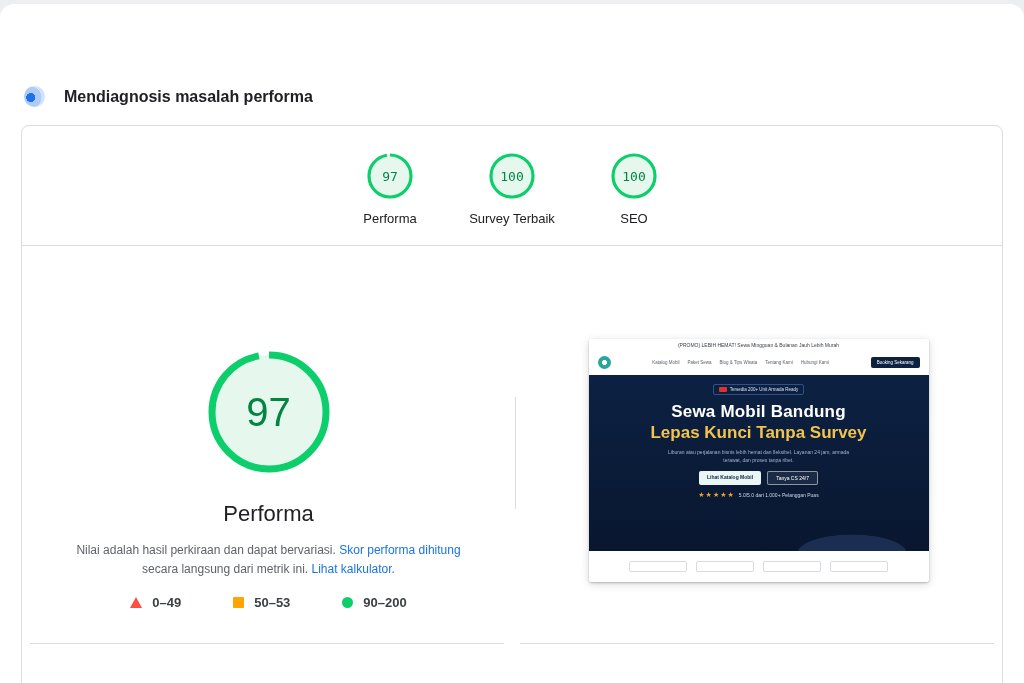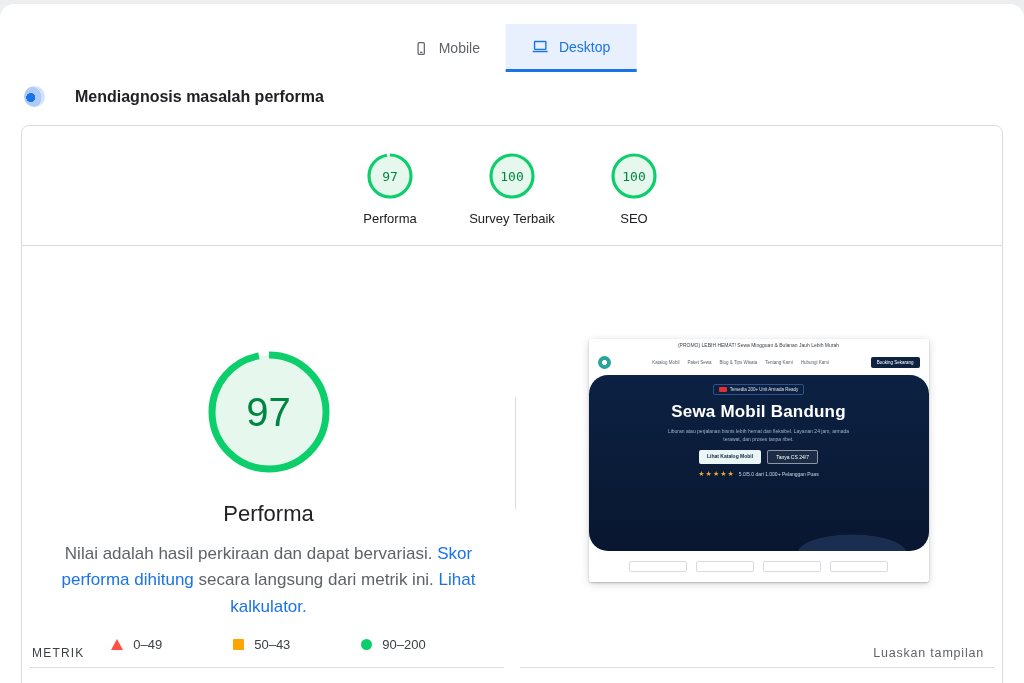--- a/index.html
+++ b/index.html
@@ -8,21 +8,21 @@
 
   .page { position:absolute; top:4px; left:0; right:0; bottom:-20px; background:#fff; border-radius:14px 14px 0 0; }
 
   
   .tabs { position:absolute; top:20px; left:50%; transform:translateX(-50%); display:flex; height:48px; }
   .tab { display:flex; align-items:center; gap:10px; padding:0 26px; font-size:14px; color:#5f6368; cursor:pointer; }
   .tab svg { display:block; }
   .tab--selected { background:#e8f0fe; color:#1a73e8; border-bottom:3px solid #1a73e8; font-weight:500; }
 
   
-  .heading { position:absolute; top:82px; left:24px; display:flex; align-items:center; gap:30px; }
+  .heading { position:absolute; top:82px; left:24px; display:flex; align-items:center; gap:19px; }
   .diag-icon { width:21px; height:21px; border-radius:50%;
     background: radial-gradient(circle at 32% 55%, #1a73e8 0 24%, #aecbfa 25% 58%, #d2e3fc 59% 100%); }
   .heading-title { font-size:16px; font-weight:700; color:#202124; }
 
   
   .card { position:absolute; top:121px; left:21px; width:982px; height:600px;
     border:1px solid #dadce0; border-radius:8px; background:#fff; overflow:hidden; }
 
   
   .score-row { display:flex; justify-content:center; gap:22px; padding-top:26px; }
@@ -45,24 +45,24 @@
   .h-divider { border:none; border-top:1px solid #dadce0; margin-top:19px; }
 
   
   .content { position:relative; display:flex; height:395px; }
   .col-left { width:493px; display:flex; flex-direction:column; align-items:center; }
   .col-right { flex:1; display:flex; justify-content:center; align-items:flex-start; }
   .v-divider { position:absolute; left:493px; top:151px; width:1px; height:112px; background:#dadce0; }
 
   .col-left .gauge--big { margin-top:104px; }
   .perf-title { margin-top:27px; font-size:22px; color:#202124; }
-  .perf-note { margin-top:14px; font-size:17px; line-height:1.55; color:#5f6368; text-align:center; max-width:420px; }
+  .perf-note { margin-top:14px; font-size:12px; line-height:1.55; color:#5f6368; text-align:center; max-width:420px; }
   .link { color:#1a73e8; text-decoration:none; cursor:pointer; }
 
-  .legend { margin-top:17px; display:flex; gap:71px; }
+  .legend { margin-top:17px; display:flex; gap:52px;font-weight:bold; }
   .legend-item { display:flex; align-items:center; gap:10px; font-size:13px; color:#3c4043; }
   .shape-tri { width:0; height:0; border-left:6px solid transparent; border-right:6px solid transparent; border-bottom:11px solid #ff4e42; }
   .shape-sq { width:11px; height:11px; background:#ffa400; border-radius:1px; }
   .shape-cir { width:11px; height:11px; background:#0cce6b; border-radius:50%; }
 
   
   .bottom-row { display:flex; justify-content:space-between; align-items:center; padding:0 18px 0 10px; height:24px; }
   .metrics-title { font-size:12px; font-weight:500; letter-spacing:1.2px; color:#3c4043; }
   .expand-link { font-size:12.5px; letter-spacing:0.8px; color:#5f6368; cursor:pointer; }
   .bottom-dividers { display:flex; gap:16px; padding:0 8px; margin-top:2px; }
@@ -71,21 +71,21 @@
   
   .preview { width:340px; height:243px; margin-top:93px; background:#fff; border-radius:3px; overflow:hidden;
     box-shadow:0 1px 2px rgba(60,64,67,.3), 0 2px 8px rgba(60,64,67,.2); }
   .pv-promo { height:11px; display:flex; align-items:center; justify-content:center; font-size:5px; color:#3a3f46; background:#fff; }
   .pv-nav { height:25px; display:flex; align-items:center; padding:0 9px; gap:6px; background:#fff; }
   .pv-logo { width:13px; height:13px; border-radius:50%; flex:0 0 auto;
     background:radial-gradient(circle at 50% 50%, #ffffff 0 28%, #27a59e 29% 100%); }
   .pv-links { display:flex; gap:8px; font-size:4.5px; color:#5b6470; flex:1; justify-content:center; }
   .pv-cta { font-size:4.5px; color:#fff; background:#0d2240; border-radius:2px; padding:3px 6px; white-space:nowrap; }
   .pv-hero { position:relative; height:176px; display:flex; flex-direction:column; align-items:center; text-align:center;
-    background:linear-gradient(180deg,#0c2143 0%, #0a1a35 70%, #091630 100%);border-radius:19px; }
+    background:linear-gradient(180deg,#0c2143 0%, #0a1a35 70%, #091630 100%); }
   .pv-badge { margin-top:9px; display:inline-flex; align-items:center; gap:3px; border:0.5px solid #30508a;
     border-radius:2px; padding:2px 5px; font-size:4.5px; color:#d7e0ee; }
   .pv-badge-flag { width:8px; height:5px; background:#e03131; border-radius:1px; }
   .pv-title { margin-top:7px; font-size:17px; font-weight:700; color:#fff; letter-spacing:.2px; }
   .pv-subtitle { margin-top:1px; font-size:17px; font-weight:700; color:#f3c34c; }
   .pv-desc { margin-top:5px; font-size:5px; line-height:1.6; color:#9fb2cc; max-width:190px; }
   .pv-btns { margin-top:7px; display:flex; gap:6px; }
   .pv-btn1 { font-size:5px; background:#eaf6f5; color:#0d2240; padding:3px 8px; border-radius:2px; font-weight:700; }
   .pv-btn2 { font-size:5px; background:rgba(255,255,255,.07); color:#fff; border:0.5px solid rgba(255,255,255,.5); padding:3px 8px; border-radius:2px; }
   .pv-rating { margin-top:6px; display:flex; align-items:center; gap:4px; }
@@ -94,36 +94,20 @@
   .pv-car { position:absolute; right:12px; bottom:0; width:130px; height:20px; opacity:.5;
     background:radial-gradient(ellipse at 50% 110%, rgba(46,72,118,.95) 0 58%, transparent 60%); }
   .pv-footer { height:31px; background:#fff; display:flex; align-items:center; justify-content:center; gap:9px; }
   .pv-field { width:58px; height:11px; border:1px solid #d8dce1; border-radius:2px; background:#fff; }
 </style>
 </head>
 <body>
 
 <div class="page">
 
-  <div class="tabs">
-    <div class="tab">
-      <svg width="15" height="15" viewBox="0 0 24 24">
-        <rect x="7" y="2.5" width="10" height="19" rx="2" fill="none" stroke="currentColor" stroke-width="2"></rect>
-        <line x1="10" y1="18" x2="14" y2="18" stroke="currentColor" stroke-width="2"></line>
-      </svg>
-      <span>Mobile</span>
-    </div>
-    <div class="tab tab--selected">
-      <svg width="17" height="17" viewBox="0 0 24 24">
-        <rect x="4" y="5" width="16" height="11" rx="1" fill="none" stroke="currentColor" stroke-width="2"></rect>
-        <line x1="1.5" y1="19" x2="22.5" y2="19" stroke="currentColor" stroke-width="2"></line>
-      </svg>
-      <span>Desktop</span>
-    </div>
-  </div>
 
   <div class="heading">
     <span class="diag-icon"></span>
     <span class="heading-title">Mendiagnosis masalah performa</span>
   </div>
 
   <div class="card">
 
     <div class="score-row">
       <div class="score-item">
@@ -174,21 +158,21 @@
         <div class="perf-title">Performa</div>
         <p class="perf-note"><span>Nilai adalah hasil perkiraan dan dapat bervariasi. </span><a class="link">Skor performa dihitung</a><span> secara langsung dari metrik ini. </span><a class="link">Lihat kalkulator.</a></p>
 
         <div class="legend">
           <div class="legend-item">
             <span class="shape-tri"></span>
             <span>0–49</span>
           </div>
           <div class="legend-item">
             <span class="shape-sq"></span>
-            <span>50–43</span>
+            <span>50–53</span>
           </div>
           <div class="legend-item">
             <span class="shape-cir"></span>
             <span>90–200</span>
           </div>
         </div>
       </div>
 
       <div class="col-right">
         <div class="preview">
@@ -203,20 +187,21 @@
               <span>Hubungi Kami</span>
             </span>
             <span class="pv-cta">Booking Sekarang</span>
           </div>
           <div class="pv-hero">
             <span class="pv-badge">
               <span class="pv-badge-flag"></span>
               <span>Tersedia 200+ Unit Armada Ready</span>
             </span>
             <div class="pv-title">Sewa Mobil Bandung</div>
+            <div class="pv-subtitle">Lepas Kunci Tanpa Survey</div>
             <div class="pv-desc">Liburan atau perjalanan bisnis lebih hemat dan fleksibel. Layanan 24 jam, armada terawat, dan proses tanpa ribet.</div>
             <div class="pv-btns">
               <span class="pv-btn1">Lihat Katalog Mobil</span>
               <span class="pv-btn2">Tanya CS 24/7</span>
             </div>
             <div class="pv-rating">
               <span class="pv-stars">★★★★★</span>
               <span class="pv-rating-text">5.0/5.0 dari 1.000+ Pelanggan Puas</span>
             </div>
             <div class="pv-car"></div>
@@ -224,23 +209,19 @@
           <div class="pv-footer">
             <span class="pv-field"></span>
             <span class="pv-field"></span>
             <span class="pv-field"></span>
             <span class="pv-field"></span>
           </div>
         </div>
       </div>
     </div>
 
-    <div class="bottom-row">
-      <span class="metrics-title">METRIK</span>
-      <span class="expand-link">Luaskan tampilan</span>
-    </div>
     <div class="bottom-dividers">
       <div></div>
       <div></div>
     </div>
 
   </div>
 </div>
 
 </body></html>

